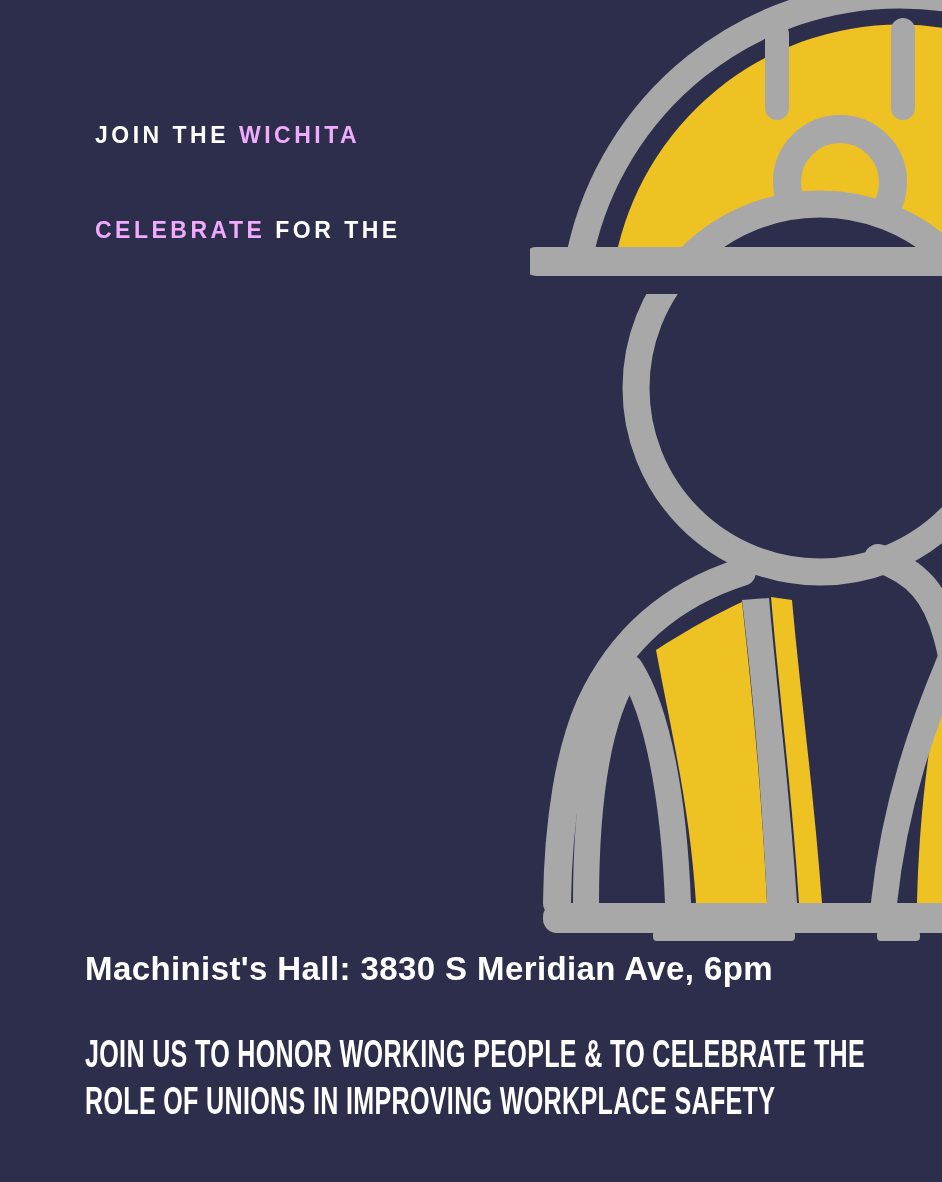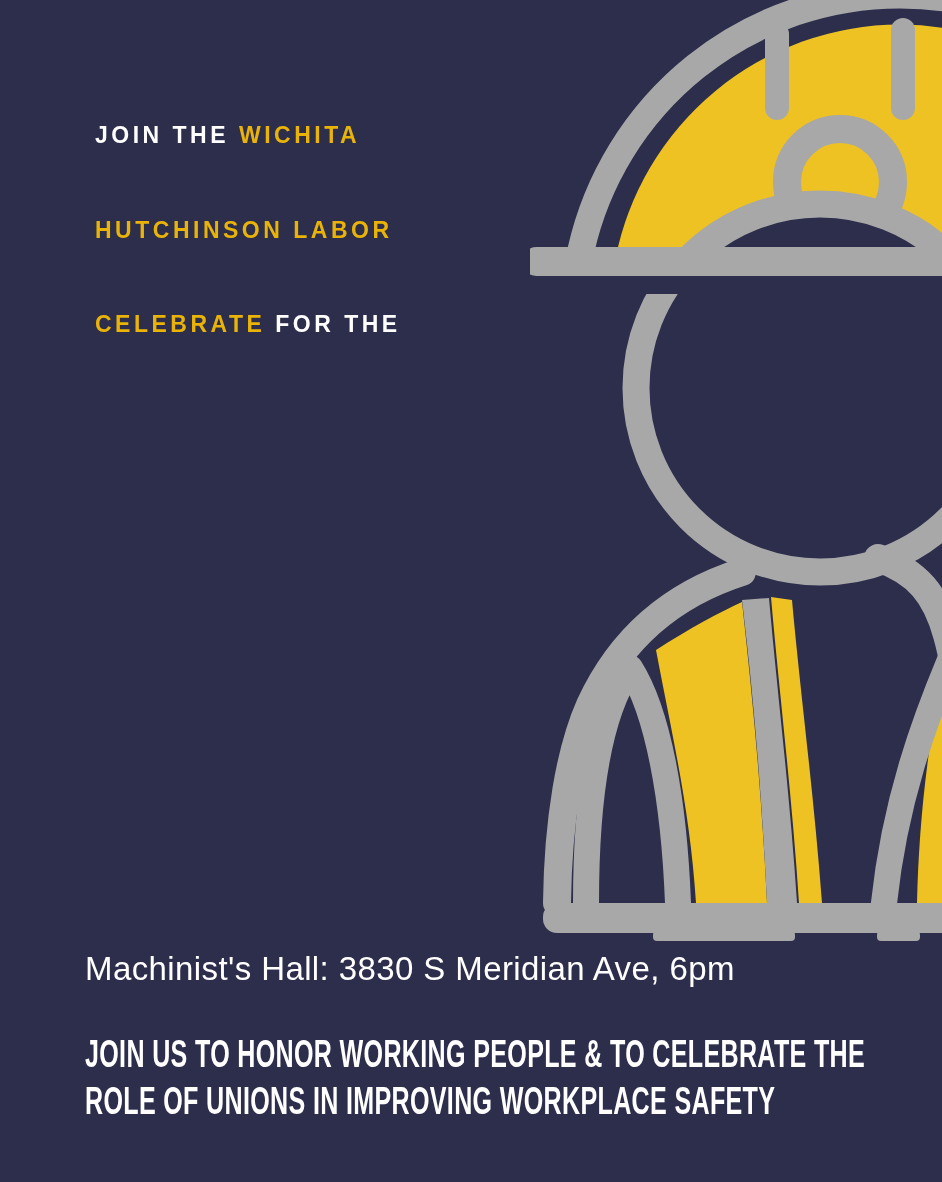--- a/index.html
+++ b/index.html
@@ -9,33 +9,33 @@
     font-family:"Liberation Sans", sans-serif;
   }
   .worker-svg{position:absolute;top:0;right:0;width:412px;height:941px;}
   
   .eyebrow{
     position:absolute;left:95px;top:57px;
     font-size:23px;font-weight:bold;letter-spacing:3.5px;line-height:31.5px;
     white-space:pre;
   }
   .eyebrow .w{color:#ffffff;}
-  .eyebrow .g{color:#eab308;}
+  .eyebrow .g{color:#f0abfc;}
   
   .title{position:absolute;left:85px;top:372px;}
   .title .tline{
     font-size:124px;font-weight:bold;line-height:110px;letter-spacing:-2px;
     transform:scaleX(0.64);transform-origin:left top;white-space:pre;
   }
   .cream{color:#f9e7a6;}
   .gold{color:#efc530;}
   
   .venue{
     position:absolute;left:85px;top:950px;
-    font-size:33px;color:#ffffff;letter-spacing:0.4px;font-weight:400;
+    font-size:33px;color:#ffffff;letter-spacing:0.4px;font-weight:700;
   }
   
   .tagline{
     position:absolute;left:85px;top:1031px;
     font-size:38px;font-weight:bold;color:#ffffff;line-height:47px;
   }
   .tagline .tagline-line{
     transform:scaleX(0.66);transform-origin:left top;white-space:pre;
     letter-spacing:0.5px;
   }
@@ -86,21 +86,20 @@
       <path d="M 420 660 C 395 720 365 800 354 903" fill="none" stroke="#a8a8a8" stroke-width="26" stroke-linecap="round"></path>
 
       <rect x="13" y="903" width="420" height="30" rx="14" fill="#a8a8a8"></rect>
       <rect x="123" y="931" width="142" height="10" rx="4" fill="#a8a8a8"></rect>
       <rect x="347" y="931" width="43" height="10" rx="4" fill="#a8a8a8"></rect>
     </g>
   </svg>
 
   <div class="eyebrow">
     <div><span class="w">JOIN THE </span><span class="g">WICHITA</span></div>
-    <div><span class="g">HUTCHINSON LABOR</span></div>
     <div><span class="g">CELEBRATE</span><span class="w"> FOR THE</span></div>
   </div>
 
 
   <div class="venue">Machinist's Hall: 3830 S Meridian Ave, 6pm</div>
 
   <div class="tagline">
     <div class="tagline-line">JOIN US TO HONOR WORKING PEOPLE &amp; TO CELEBRATE THE</div>
     <div class="tagline-line">ROLE OF UNIONS IN IMPROVING WORKPLACE SAFETY</div>
   </div>

